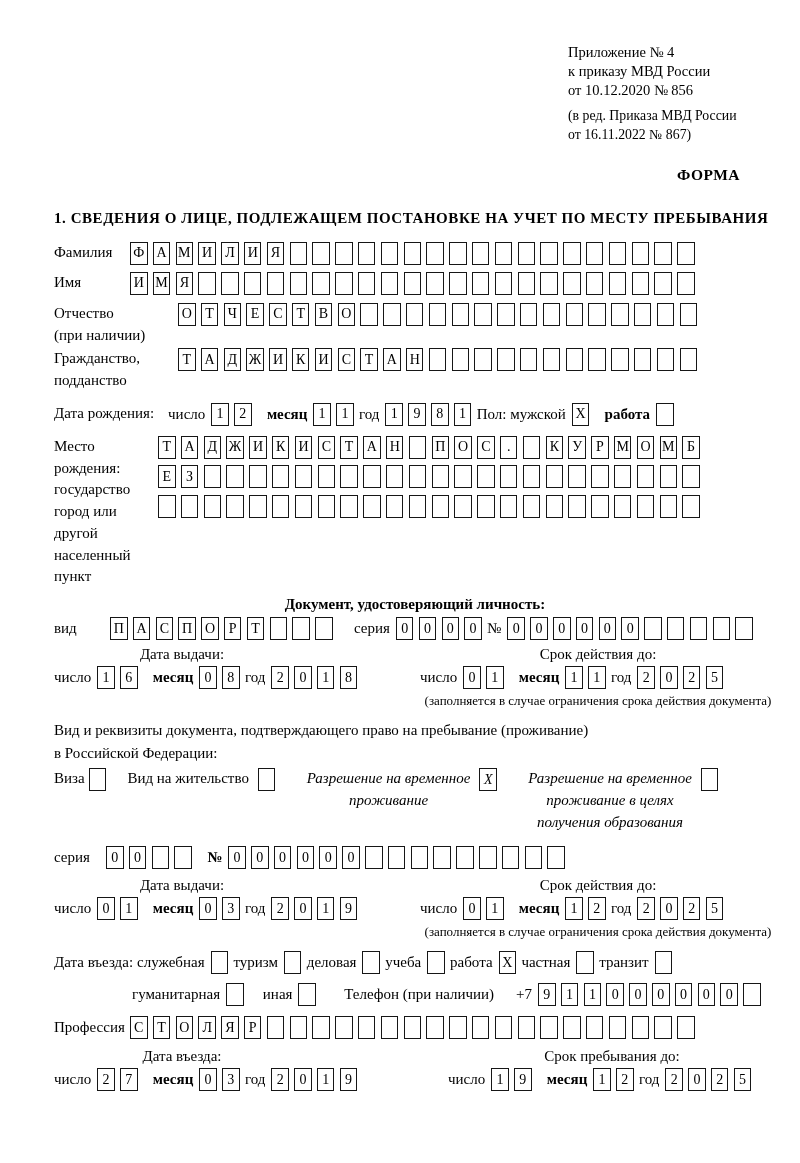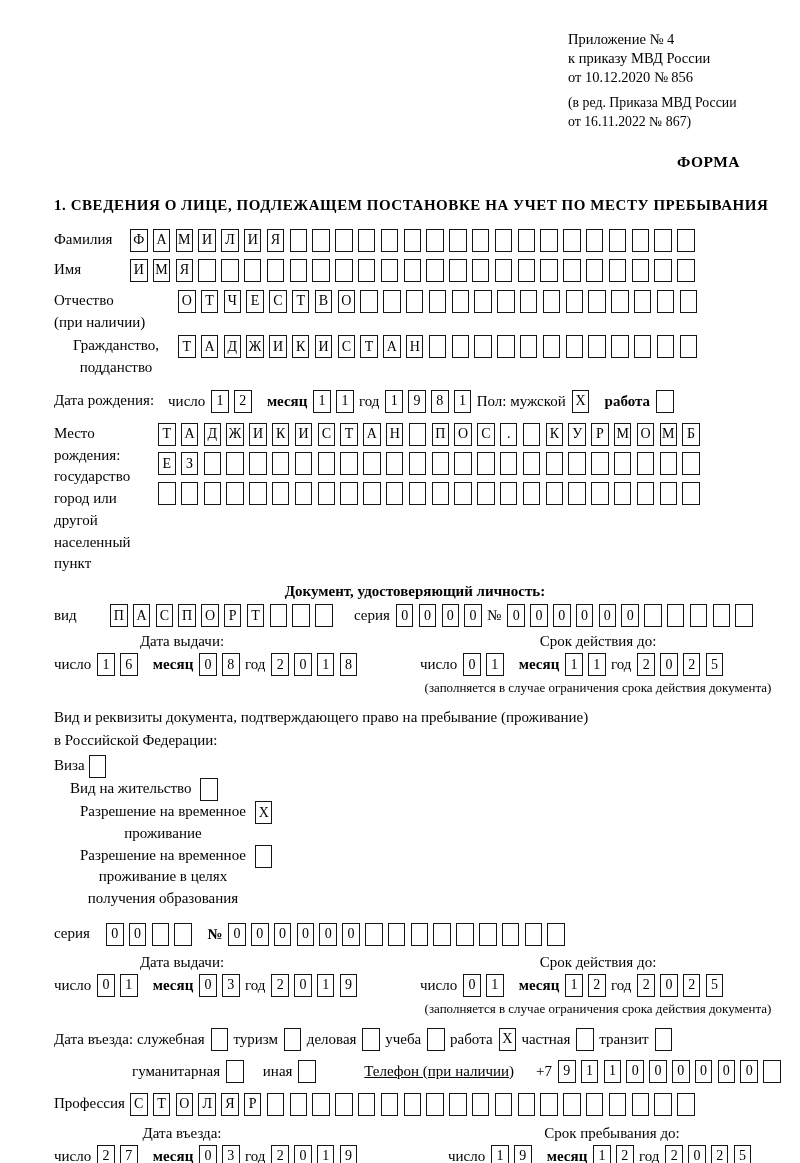--- a/index.html
+++ b/index.html
@@ -1,18 +1,18 @@
 <!DOCTYPE html>
 <html><head>
 <meta charset="utf-8">
 <style>
   html,body{margin:0;padding:0;background:#fff;}
   body{width:800px;min-height:1163px;color:#000;font-family:"Liberation Serif","DejaVu Serif",serif;font-size:15px;}
   .page{padding:30px 24px 24px 54px;box-sizing:border-box;}
-  .hdr{width:208px;margin-left:auto;font-size:14.5px;line-height:1.32;}
+  .hdr{width:208px;margin-left:auto;font-size:14.5px;line-height:1.32;margin-top:13px;}
   .hdr .sub{margin-top:7px;font-size:13.8px;}
   .forma{text-align:right;font-weight:bold;font-size:15.5px;letter-spacing:.5px;margin:22px 36px 0 0;}
   .title{text-align:center;font-weight:bold;font-size:16.2px;line-height:1.6;margin-top:24px;}
   .blank-line{display:inline-block;width:58px;height:3px;border-bottom:2.2px solid #2a2a2a;margin-left:10px;}
   .sec-head{font-weight:bold;font-size:15px;letter-spacing:.55px;margin-top:26px;white-space:nowrap;}
   .frow{display:flex;align-items:center;margin-top:7px;}
   .frow.top{align-items:flex-start;}
   .lbl{flex:none;line-height:1.45;}
   .w75{width:76px;}.w125{width:124px;}.w103{width:104px;}
   .pre{white-space:pre-line;}
@@ -25,25 +25,25 @@
   .ml10{margin-left:10px;font-weight:bold;}.ml14{margin-left:14px;}
   .doc-head{text-align:center;font-weight:bold;margin-top:8px;font-size:15px;}
   .datepair{display:flex;margin-top:6px;align-items:flex-start;}
   .dategroup{flex:none;}
   .dategroup.left{width:366px;}
   .dategroup.right{flex:1;}
   .dghead{text-align:center;margin-bottom:3px;}
   .dgrow{display:flex;align-items:center;}
   .dgnote{font-size:13px;margin-top:4px;text-align:center;white-space:nowrap;}
   .intro{margin-top:10px;line-height:1.5;}
-  .optrow{display:flex;align-items:flex-start;margin-top:4px;flex-direction:column;}
+  .optrow{display:flex;align-items:flex-start;margin-top:4px;}
   .opt{display:flex;align-items:flex-start;}
   .opt .opt-label{text-align:center;line-height:1.45;}
   .opt .cellrow{margin-left:9px;margin-top:0;}
-  .gap16{margin-left:16px;}.gap26{margin-left:26px;}.gap30{margin-left:43px;text-decoration:underline;}
+  .gap16{margin-left:16px;}.gap26{margin-left:26px;font-style:italic;}.gap30{margin-left:23px;}
   .nowrap{white-space:nowrap;}
 </style>
 </head>
 <body>
 
 <div class="page">
 
   <div class="hdr">
     <div>Приложение № 4</div>
     <div>к приказу МВД России</div>
@@ -144,21 +144,21 @@
         <span class="cell"></span>
         <span class="cell"></span>
         <span class="cell"></span>
         <span class="cell"></span>
         <span class="cell"></span>
         <span class="cell"></span>
         <span class="cell"></span>
       </span>
   </div>
 
-  <div class="frow top" style="margin-top:2px;text-align:center;">
+  <div class="frow top" style="margin-top:2px;">
     <span class="lbl w125 pre">Гражданство,
 подданство</span>
     <span class="cellrow">
         <span class="cell">Т</span>
         <span class="cell">А</span>
         <span class="cell">Д</span>
         <span class="cell">Ж</span>
         <span class="cell">И</span>
         <span class="cell">К</span>
         <span class="cell">И</span>

